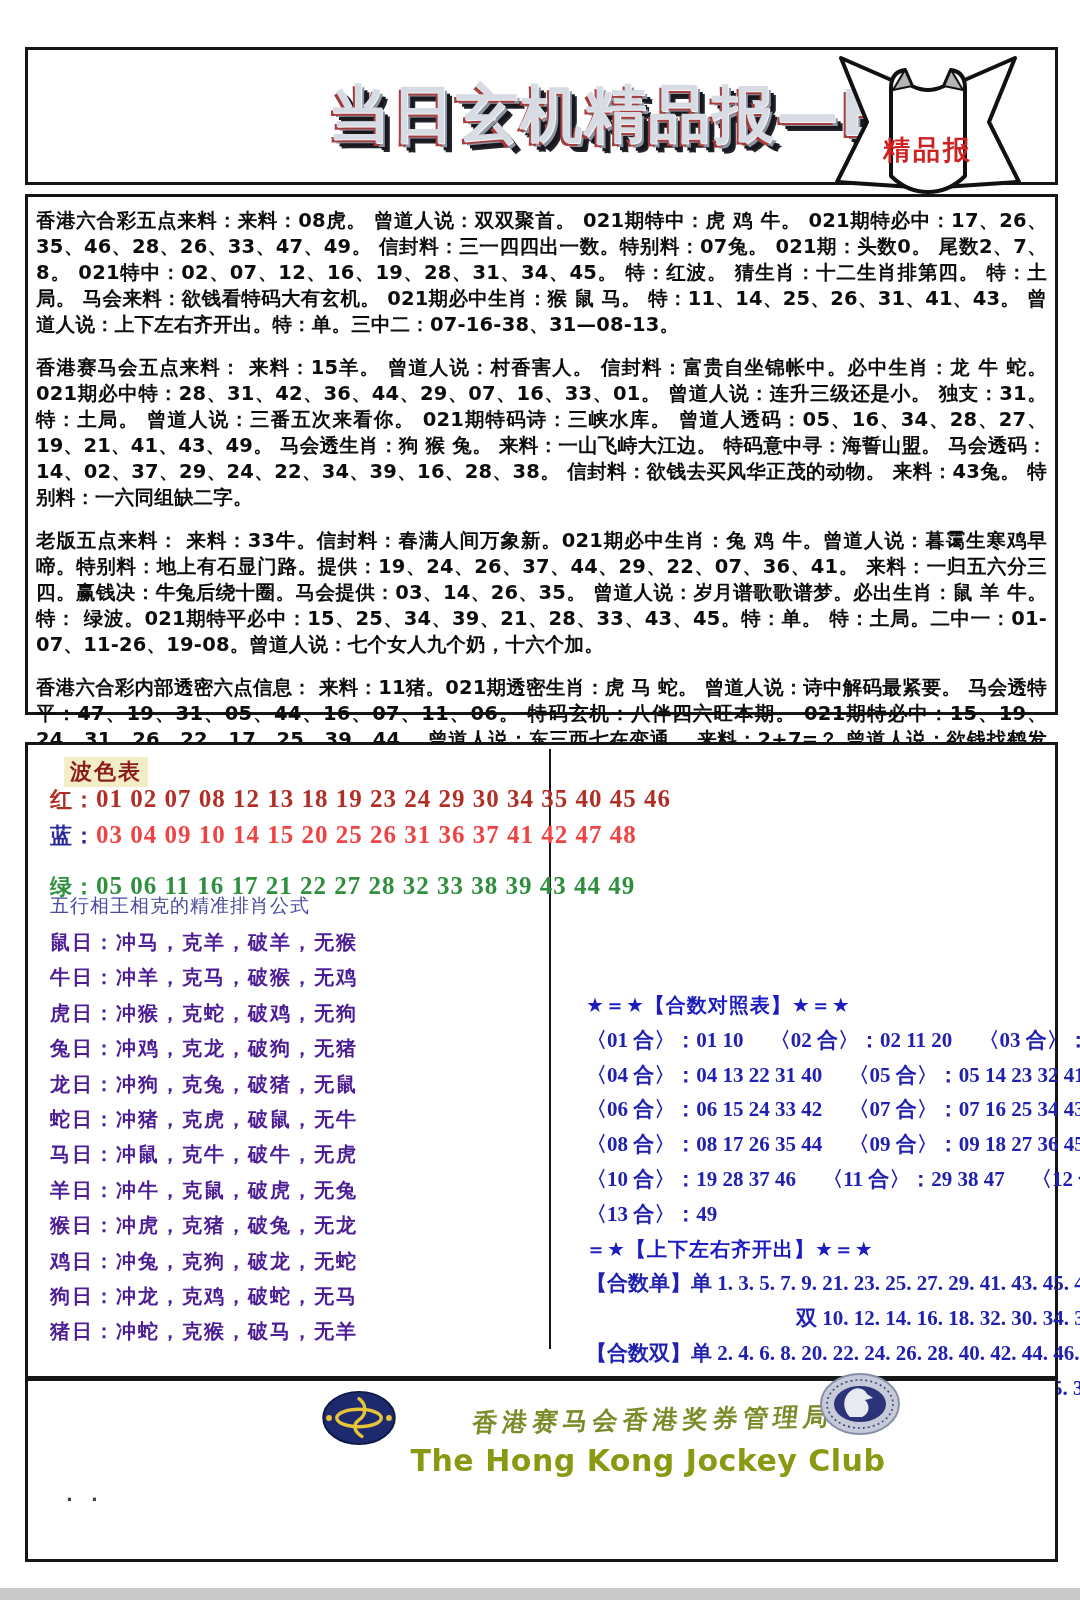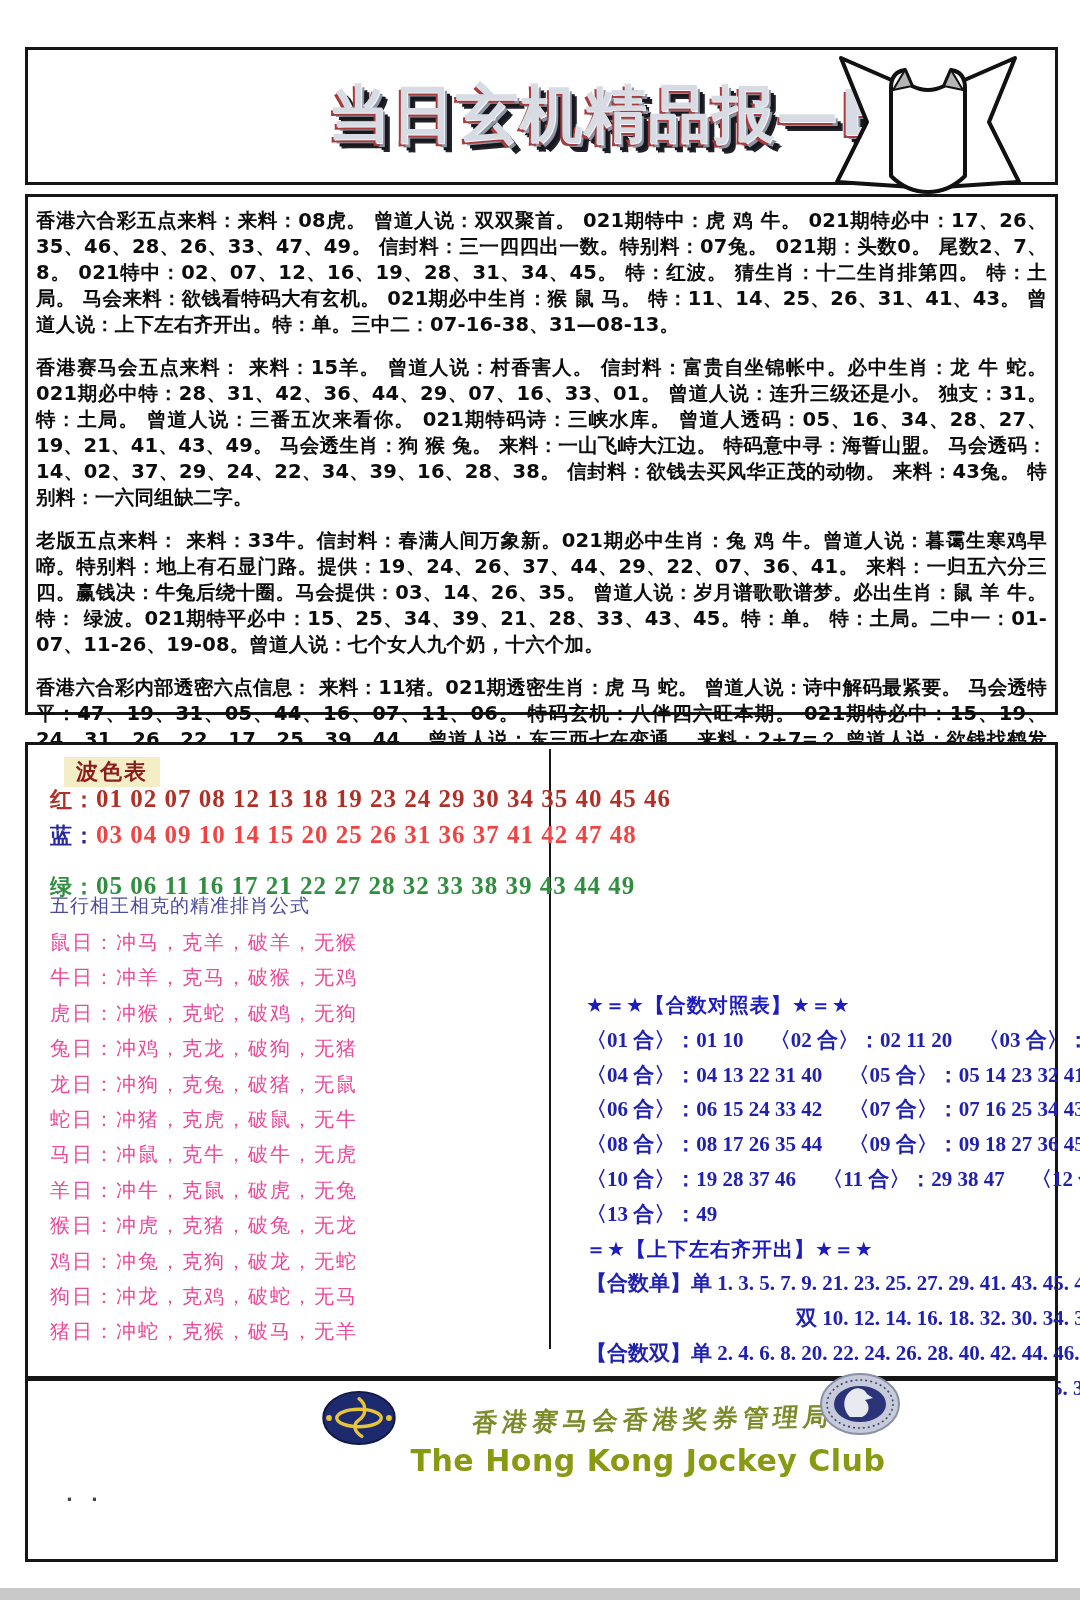--- a/index.html
+++ b/index.html
@@ -26,33 +26,33 @@
   .para{
     font-size:19.5px;font-weight:bold;color:#0d0d0d;line-height:26px;
     margin:0 0 17px 0;text-align:justify;letter-spacing:0.2px;
   }
   
   #lower-box{left:25px;top:742px;width:1033px;height:637px;}
   .vdivider{position:absolute;left:521px;top:4px;width:2px;height:600px;background:#161616;}
   .left-col{position:absolute;left:14px;top:0;width:500px;}
   .wave-title{
     position:absolute;left:22px;top:12px;font-size:22px;font-weight:bold;
-    color:#8c1c1c;background:#f4eec6;padding:0 12px;letter-spacing:2px;
+    color:#8c1c1c;background:#f4eec6;padding:0 6px;letter-spacing:2px;
   }
   .wave-row{position:absolute;left:8px;white-space:nowrap;font-weight:bold;}
   .wave-row .wlabel{font-size:22px;letter-spacing:1px;}
   .wave-row .wnums{font-family:"Liberation Serif","DejaVu Serif",serif;font-size:25px;letter-spacing:1px;}
   .row-red{color:#b03028;text-align:right;} .row-red .wnums{color:#b03028;}
   .row-blue{color:#28289c;} .row-blue .wnums{color:#ef4444;}
   .row-green{color:#2f8f3f;} .row-green .wnums{color:#2f8f3f;}
   .zformula-head{
     position:absolute;left:8px;top:148px;font-size:19px;font-weight:normal;color:#4a4aa0;letter-spacing:1px;
   }
   .zrows{position:absolute;left:8px;top:180px;width:480px;}
-  .zrow{height:35.4px;line-height:35.4px;font-size:20px;font-weight:normal;color:#ec4899;letter-spacing:2px;white-space:nowrap;}
+  .zrow{height:35.4px;line-height:35.4px;font-size:20px;font-weight:bold;color:#4c1d95;letter-spacing:2px;white-space:nowrap;}
   .right-col{position:absolute;left:540px;top:0;width:486px;}
   .rrows{position:absolute;left:18px;top:214px;width:468px;margin-top:29px;}
   .rrow{height:34.8px;line-height:34.8px;white-space:nowrap;font-weight:bold;color:#2121b0;
         font-family:"Liberation Serif","DejaVu Serif",serif;font-size:21px;}
   .rhead{font-family:"DejaVu Sans","Liberation Sans",sans-serif;font-size:20px;color:#1c1cc0;letter-spacing:1px;}
   .rindent{text-indent:210px;}
   
   #footer-box{left:25px;top:1378px;width:1033px;height:184px;}
   .hkjc-oval{position:absolute;left:292px;top:8px;width:78px;height:58px;}
   .cal-title{
@@ -76,20 +76,21 @@
   <div class="ribbon-wrap">
     <svg width="206" height="152" viewBox="0 0 206 152">
       <g stroke="#111" stroke-width="4" stroke-linejoin="round">
         <path d="M103,50 L16,12 L42,76 L12,136 L103,142 Z" fill="#ffffff"></path>
         <path d="M103,50 L190,12 L164,76 L194,136 L103,142 Z" fill="#ffffff"></path>
         <path d="M66,42 Q66,26 80,24 L87,40 Q103,48 119,40 L126,24 Q140,26 140,42 L140,130 Q124,146 103,146 Q82,146 66,130 Z" fill="#ffffff"></path>
       </g>
       <path d="M80,24 L87,40 L68,44 Z" fill="#b5b5b5" stroke="#111" stroke-width="2"></path>
       <path d="M126,24 L119,40 L138,44 Z" fill="#b5b5b5" stroke="#111" stroke-width="2"></path>
     </svg>
+    <div class="ribbon-label">精品报</div>
   </div>
 </div>
 
 <div class="box" id="main-box">
   <p class="para">香港六合彩五点来料：来料：08虎。 曾道人说：双双聚首。 021期特中：虎 鸡 牛。 021期特必中：17、26、35、46、28、26、33、47、49。 信封料：三一四四出一数。特别料：07兔。 021期：头数0。 尾数2、7、8。 021特中：02、07、12、16、19、28、31、34、45。 特：红波。 猜生肖：十二生肖排第四。 特：土局。 马会来料：欲钱看特码大有玄机。 021期必中生肖：猴 鼠 马。 特：11、14、25、26、31、41、43。 曾道人说：上下左右齐开出。特：单。三中二：07-16-38、31—08-13。</p>
   <p class="para">香港赛马会五点来料： 来料：15羊。 曾道人说：村香害人。 信封料：富贵自坐锦帐中。必中生肖：龙 牛 蛇。 021期必中特：28、31、42、36、44、29、07、16、33、01。 曾道人说：连升三级还是小。 独支：31。 特：土局。 曾道人说：三番五次来看你。 021期特码诗：三峡水库。 曾道人透码：05、16、34、28、27、19、21、41、43、49。 马会透生肖：狗 猴 兔。 来料：一山飞峙大江边。 特码意中寻：海誓山盟。 马会透码：14、02、37、29、24、22、34、39、16、28、38。 信封料：欲钱去买风华正茂的动物。 来料：43兔。 特别料：一六同组缺二字。</p>
   <p class="para">老版五点来料： 来料：33牛。信封料：春满人间万象新。021期必中生肖：兔 鸡 牛。曾道人说：暮霭生寒鸡早啼。特别料：地上有石显门路。提供：19、24、26、37、44、29、22、07、36、41。 来料：一归五六分三四。赢钱决：牛兔后绕十圈。马会提供：03、14、26、35。 曾道人说：岁月谱歌歌谱梦。必出生肖：鼠 羊 牛。特： 绿波。021期特平必中：15、25、34、39、21、28、33、43、45。特：单。 特：土局。二中一：01-07、11-26、19-08。曾道人说：七个女人九个奶，十六个加。</p>
   <p class="para">香港六合彩内部透密六点信息： 来料：11猪。021期透密生肖：虎 马 蛇。 曾道人说：诗中解码最紧要。 马会透特平：47、19、31、05、44、16、07、11、06。 特码玄机：八伴四六旺本期。 021期特必中：15、19、24、31、26、22、17、25、39、44。 曾道人说：东三西七在变通。 来料：2+7=？ 曾道人说：欲钱找鹤发童颜的生肖。今期玄机字：“羊”。 021期特码诗：生龙活虎。曾道人透特：01、14、08、26、34、43、46、49。 曾道人透特生肖：鼠 鸡。</p>
 </div>
 

